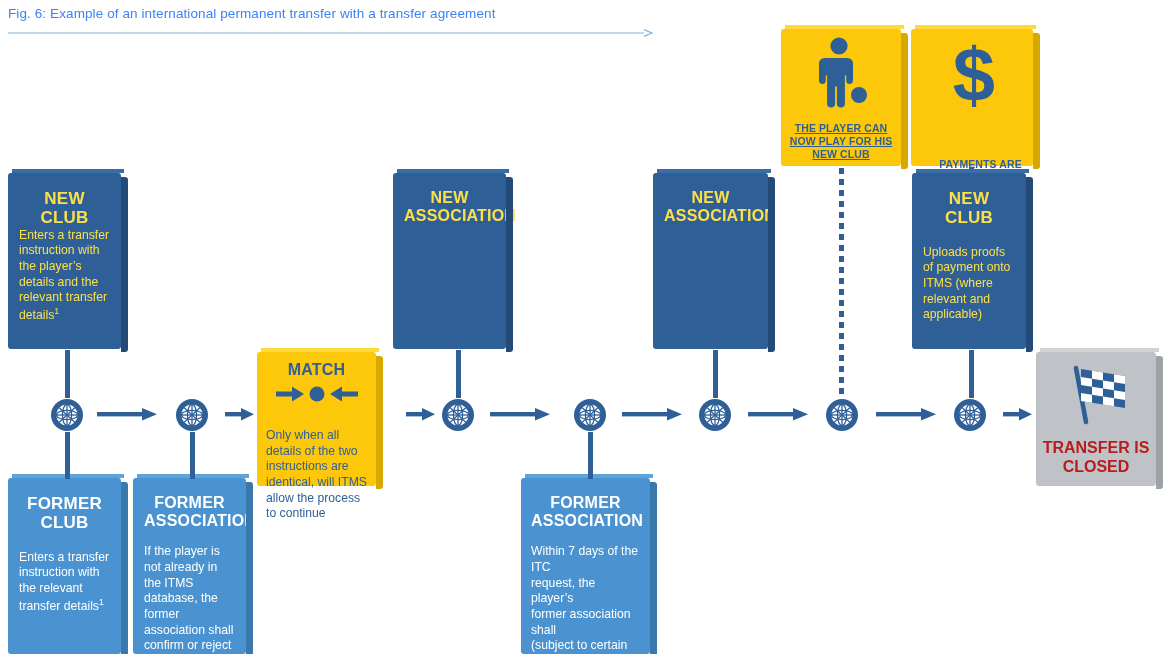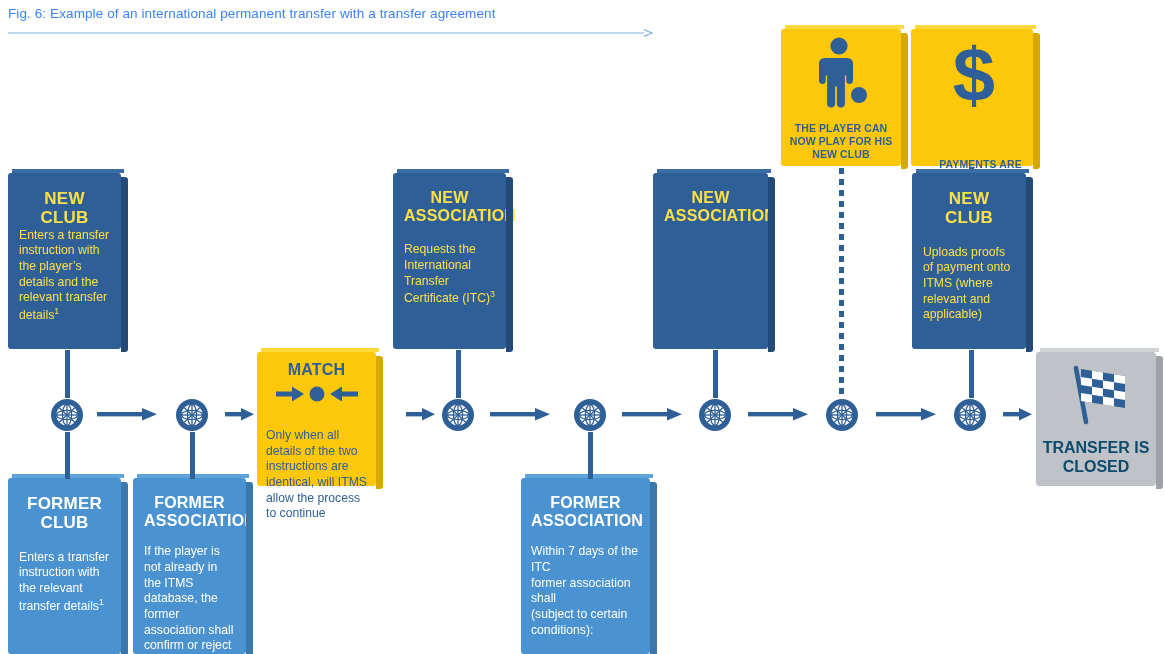--- a/index.html
+++ b/index.html
@@ -85,21 +85,21 @@
   .yellow {
     background: #fdc80a;
     color: #2f5f97;
   }
   .yellow .side { background: #d7a800; }
   .yellow .top-bev { background: #ffd83c; }
 
   
   .grey {
     background: #bfc3c7;
-    color: #0c4a6e;
+    color: #b91c1c;
   }
   .grey .side { background: #9da2a7; }
   .grey .top-bev { background: #cfd3d6; }
 
   
   .t-17 { font-size: 17px; }
   .t-16 { font-size: 16px; }
   .b-12 { font-size: 12.2px; }
   .cap-11 { font-size: 10.5px; font-weight: bold; line-height: 1.26; letter-spacing: 0.1px; }
   .closed-16 { font-size: 16px; font-weight: bold; line-height: 1.2; }
@@ -138,21 +138,21 @@
 </svg>
 
 <div class="card yellow" style="left:781px; top:29px; width:120px; height:137px;">
   <div class="top-bev"></div>
   <div class="side"></div>
   <svg width="60" height="78" viewBox="0 0 60 78" style="position:absolute;left:33px;top:7px;">
     <circle cx="25" cy="10" r="8.6" fill="#2f5f97"></circle>
     <path d="M16.5 22 h17 a5.5 5.5 0 0 1 5.5 5.5 v17 a3.4 3.4 0 0 1 -6.8 0 v-5 h-1.3 v28 a4 4 0 0 1 -8 0 v-17 h-1.8 v17 a4 4 0 0 1 -8 0 v-28 h-1.3 v5 a3.4 3.4 0 0 1 -6.8 0 v-17 a5.5 5.5 0 0 1 5.5 -5.5 z" fill="#2f5f97"></path>
     <circle cx="45" cy="59" r="8" fill="#2f5f97"></circle>
   </svg>
-  <div class="cap-11" style="position:absolute;left:0;right:0;top:93px;">
+  <div class="cap-11" style="position:absolute;left:0;right:0;top:93px;text-decoration:underline;">
     <div>THE PLAYER CAN</div>
     <div>NOW PLAY FOR HIS</div>
     <div>NEW CLUB</div>
   </div>
 </div>
 
 <div class="card yellow" style="left:911px; top:29px; width:122px; height:137px;">
   <div class="top-bev"></div>
   <div class="side"></div>
   <svg width="62" height="80" viewBox="0 0 62 80" style="position:absolute;left:32px;top:6px;">
@@ -179,23 +179,20 @@
     <span>Enters a transfer instruction with the player’s details and the relevant transfer details</span><span class="sup">1</span>
   </div>
 </div>
 
 <div class="card blue-dark" style="left:393px; top:173px; width:113px; height:176px; padding:16px 11px 0 11px;">
   <div class="top-bev"></div>
   <div class="side"></div>
   <div class="card-title t-16">
     <div>NEW</div>
     <div>ASSOCIATION</div>
-  </div>
-  <div class="card-body b-12" style="margin-top:17px;">
-    <span>Requests the International Transfer Certificate (ITC)</span><span class="sup">3</span>
   </div>
 </div>
 
 <div class="card blue-dark" style="left:653px; top:173px; width:115px; height:176px; padding:16px 11px 0 11px;">
   <div class="top-bev"></div>
   <div class="side"></div>
   <div class="card-title t-16">
     <div>NEW</div>
     <div>ASSOCIATION</div>
   </div>
@@ -255,20 +252,21 @@
 
 <div class="card blue-light" style="left:521px; top:478px; width:129px; height:176px; padding:16px 10px 0 10px;">
   <div class="top-bev"></div>
   <div class="side"></div>
   <div class="card-title t-16">
     <div>FORMER</div>
     <div>ASSOCIATION</div>
   </div>
   <div class="card-body b-12" style="margin-top:14px;">
     <div>Within 7 days of the ITC</div>
+    <div>request, the player’s</div>
     <div>former association shall</div>
     <div>(subject to certain</div>
     <div>conditions):</div>
 
   </div>
 </div>
 
 <div class="card grey" style="left:1036px; top:352px; width:120px; height:134px;">
   <div class="top-bev"></div>
   <div class="side"></div>

